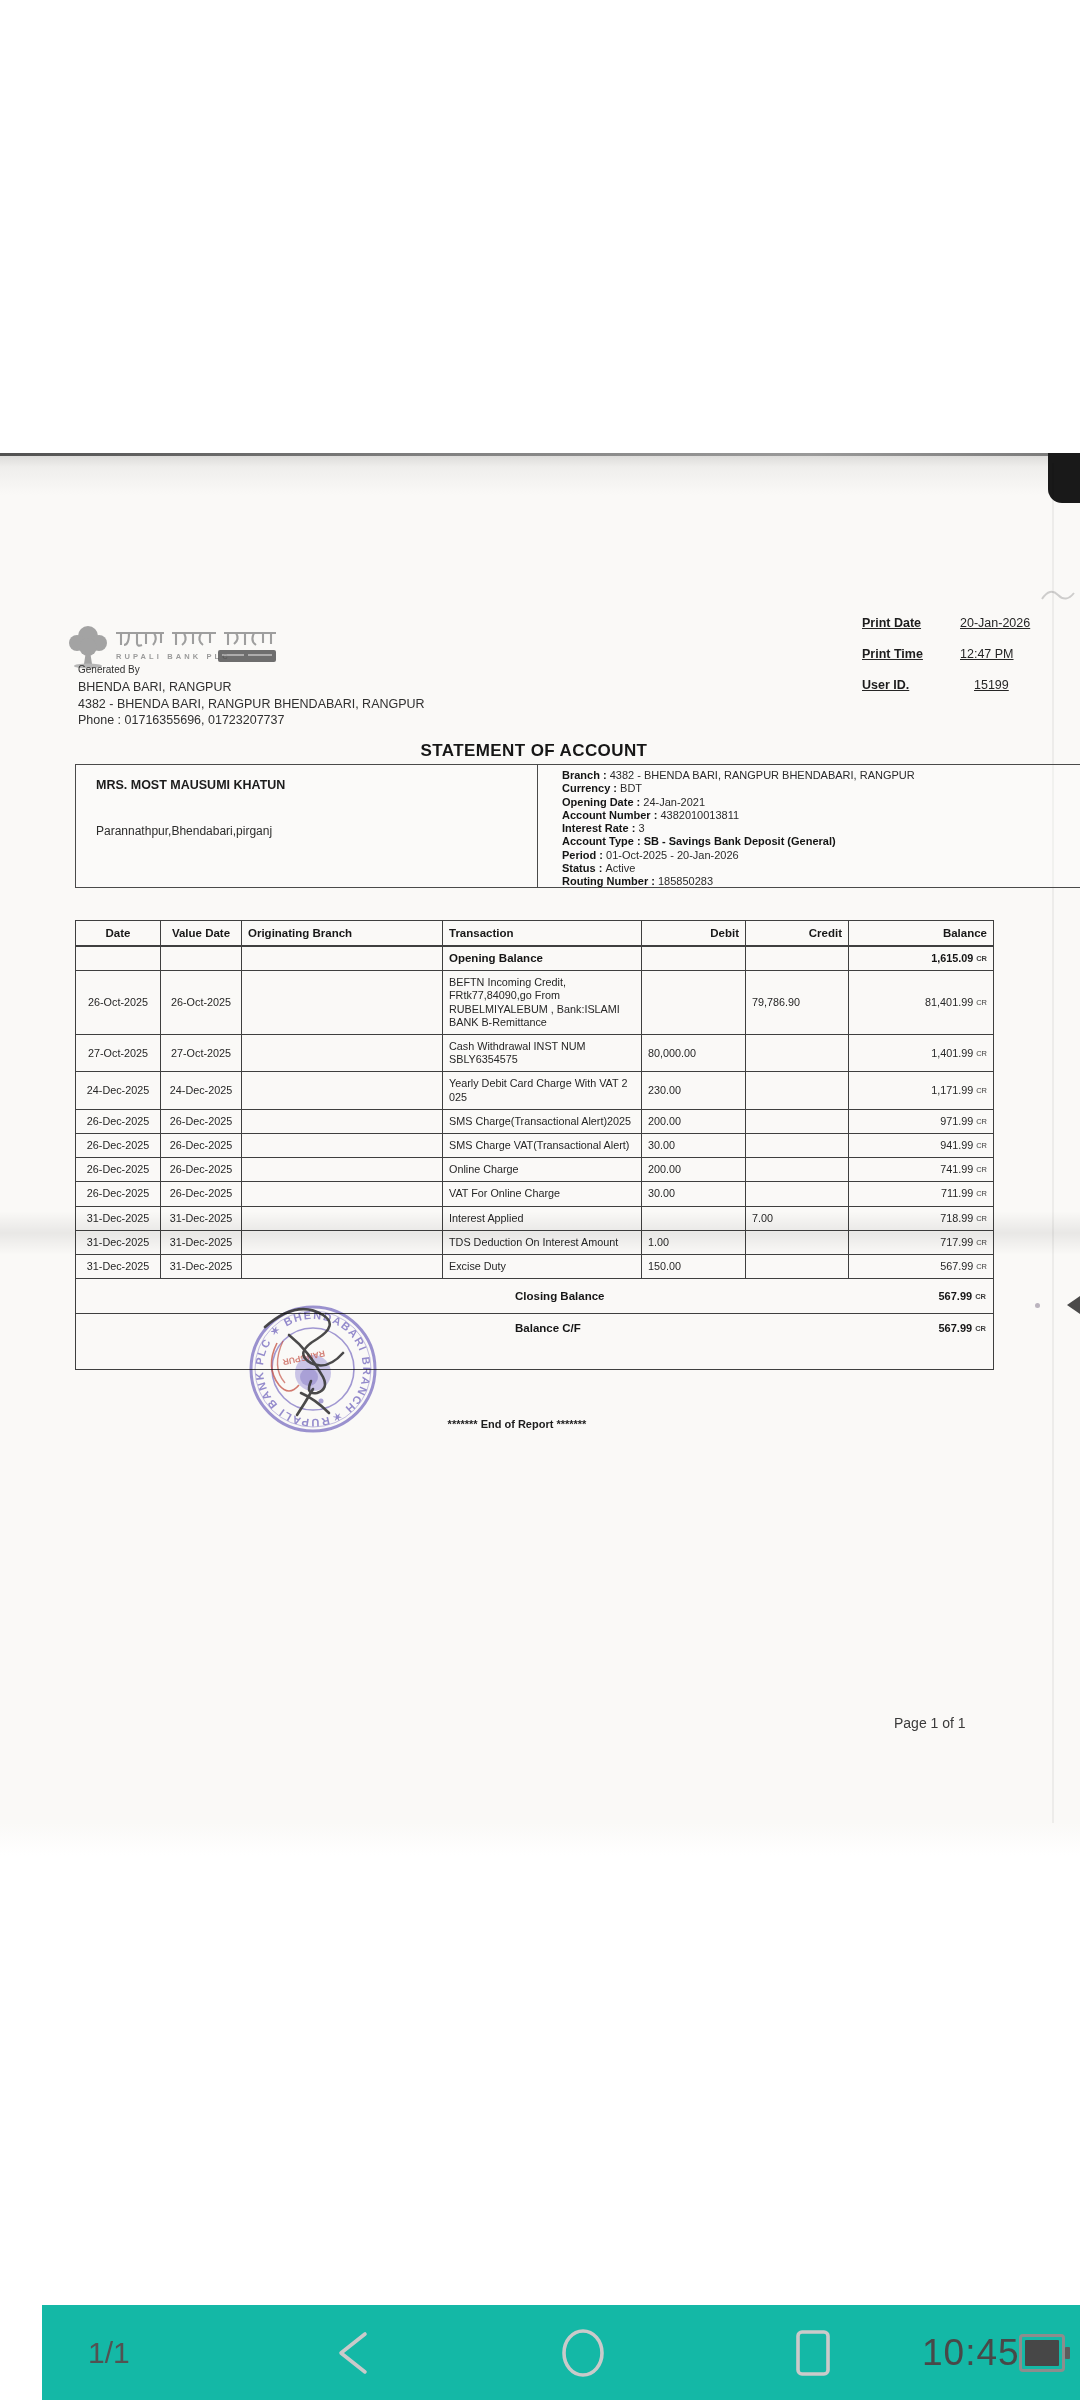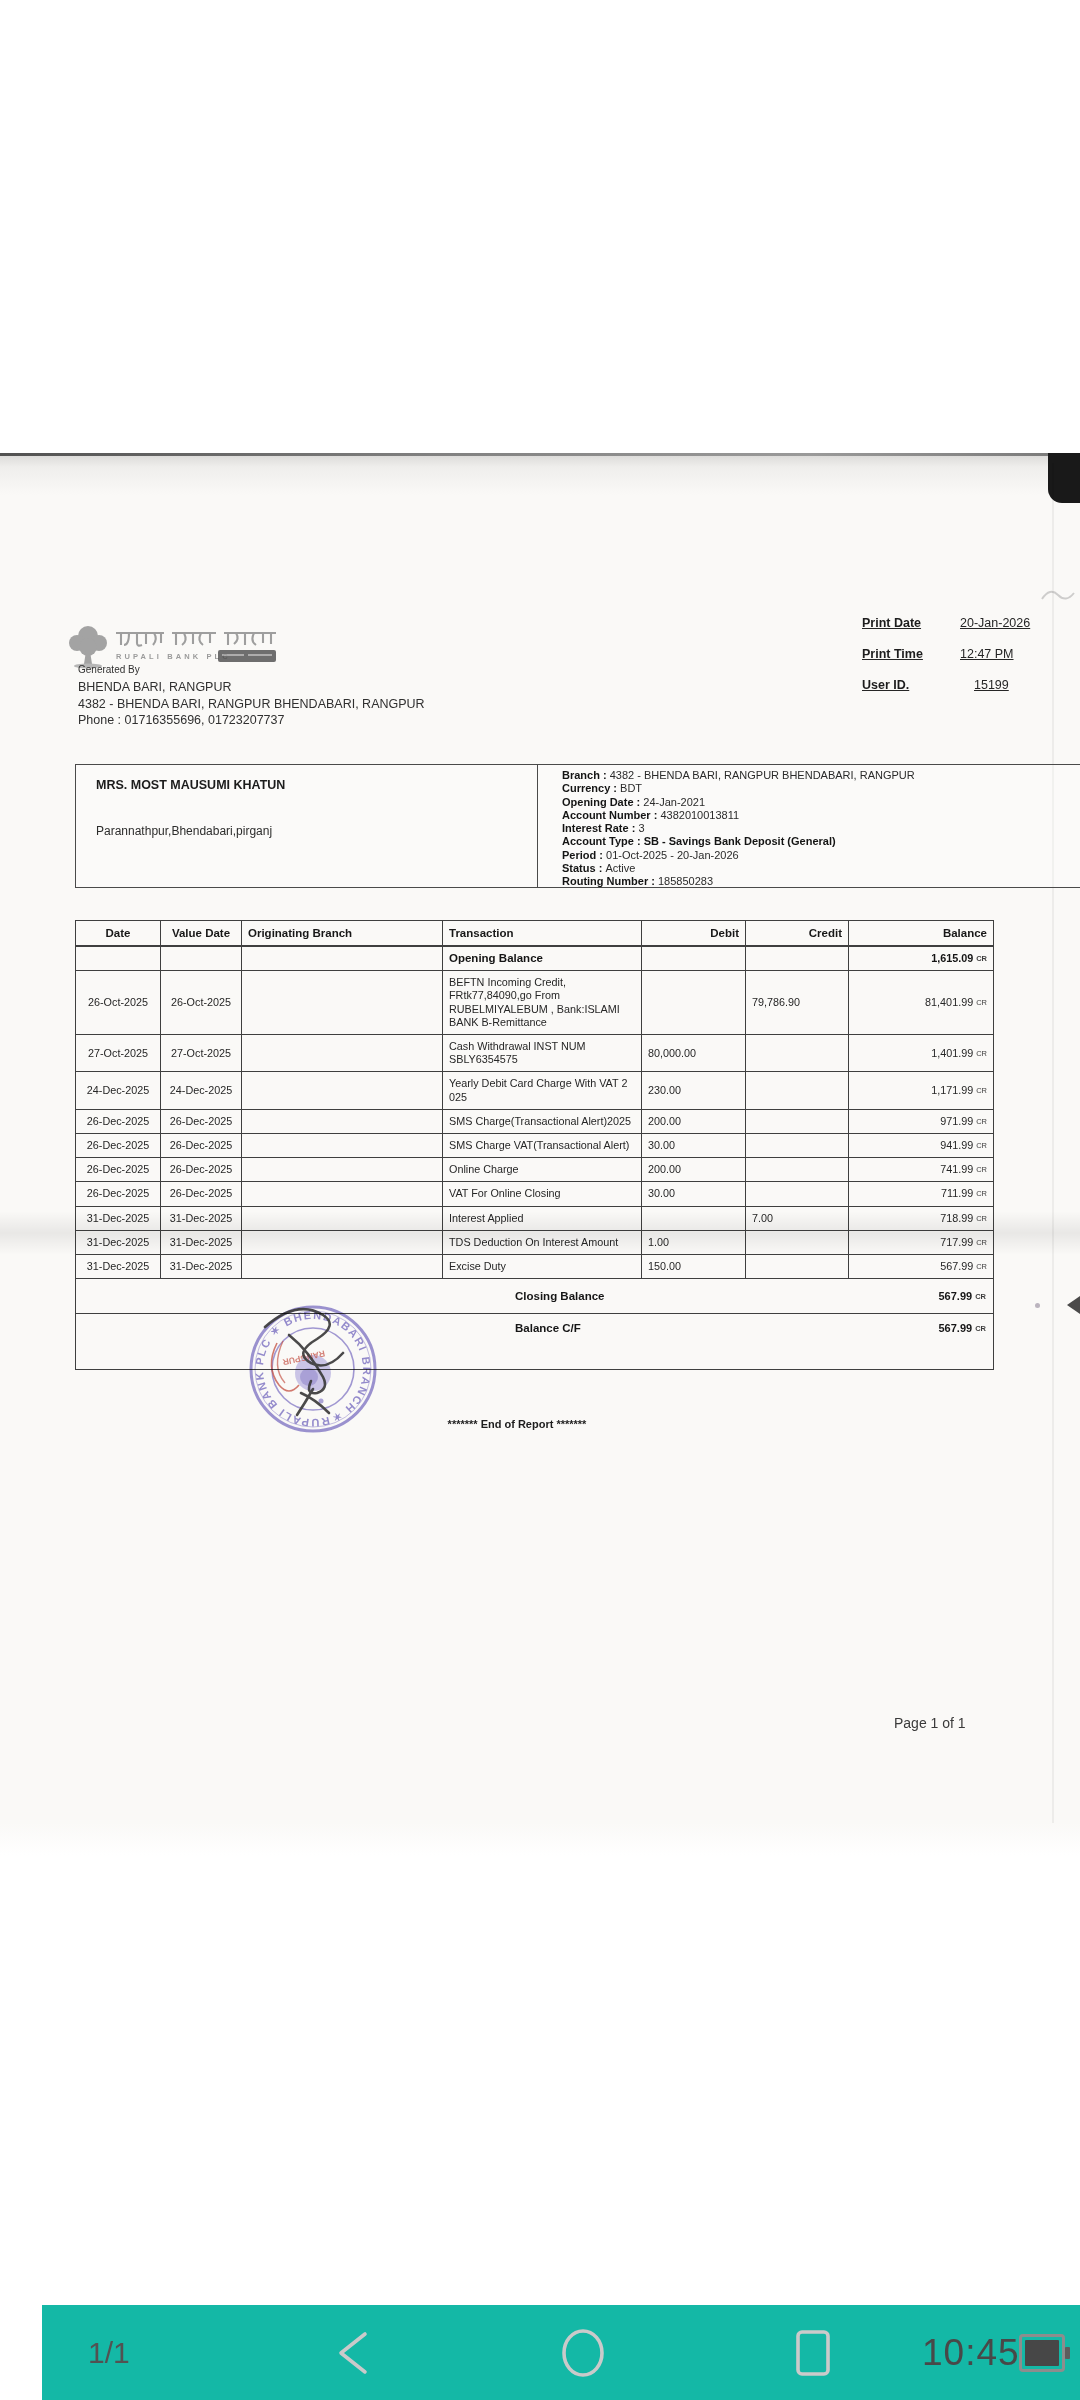--- a/index.html
+++ b/index.html
@@ -166,20 +166,21 @@
 
   <div class="generated">
     <div class="gen-label">Generated By</div>
     <div>
         <div class="gen-line">BHENDA BARI, RANGPUR</div>
         <div class="gen-line">4382 - BHENDA BARI, RANGPUR BHENDABARI, RANGPUR</div>
         <div class="gen-line">Phone : 01716355696, 01723207737</div>
       </div>
   </div>
 
+  <div class="doc-title">STATEMENT OF ACCOUNT</div>
 
   <div class="info-box">
     <div class="info-left">
       <div class="holder-name">MRS. MOST MAUSUMI KHATUN</div>
       <div class="holder-addr">Parannathpur,Bhendabari,pirganj</div>
     </div>
     <div class="info-right">
         <div class="detail-line"><b>Branch : </b><span>4382 - BHENDA BARI, RANGPUR BHENDABARI, RANGPUR</span></div>
         <div class="detail-line"><b>Currency : </b><span>BDT</span></div>
         <div class="detail-line"><b>Opening Date : </b><span>24-Jan-2021</span></div>
@@ -274,21 +275,21 @@
           <td class="c-orig"></td>
           <td class="c-txn">Online Charge</td>
           <td class="c-debit">200.00</td>
           <td class="c-credit"></td>
           <td class="c-bal">741.99<span class="cr">CR</span></td>
         </tr>
         <tr>
           <td class="c-date">26-Dec-2025</td>
           <td class="c-vdate">26-Dec-2025</td>
           <td class="c-orig"></td>
-          <td class="c-txn">VAT For Online Closing</td>
+          <td class="c-txn">VAT For Online Charge</td>
           <td class="c-debit">30.00</td>
           <td class="c-credit"></td>
           <td class="c-bal">711.99<span class="cr">CR</span></td>
         </tr>
         <tr>
           <td class="c-date">31-Dec-2025</td>
           <td class="c-vdate">31-Dec-2025</td>
           <td class="c-orig"></td>
           <td class="c-txn">Interest Applied</td>
           <td class="c-debit"></td>

